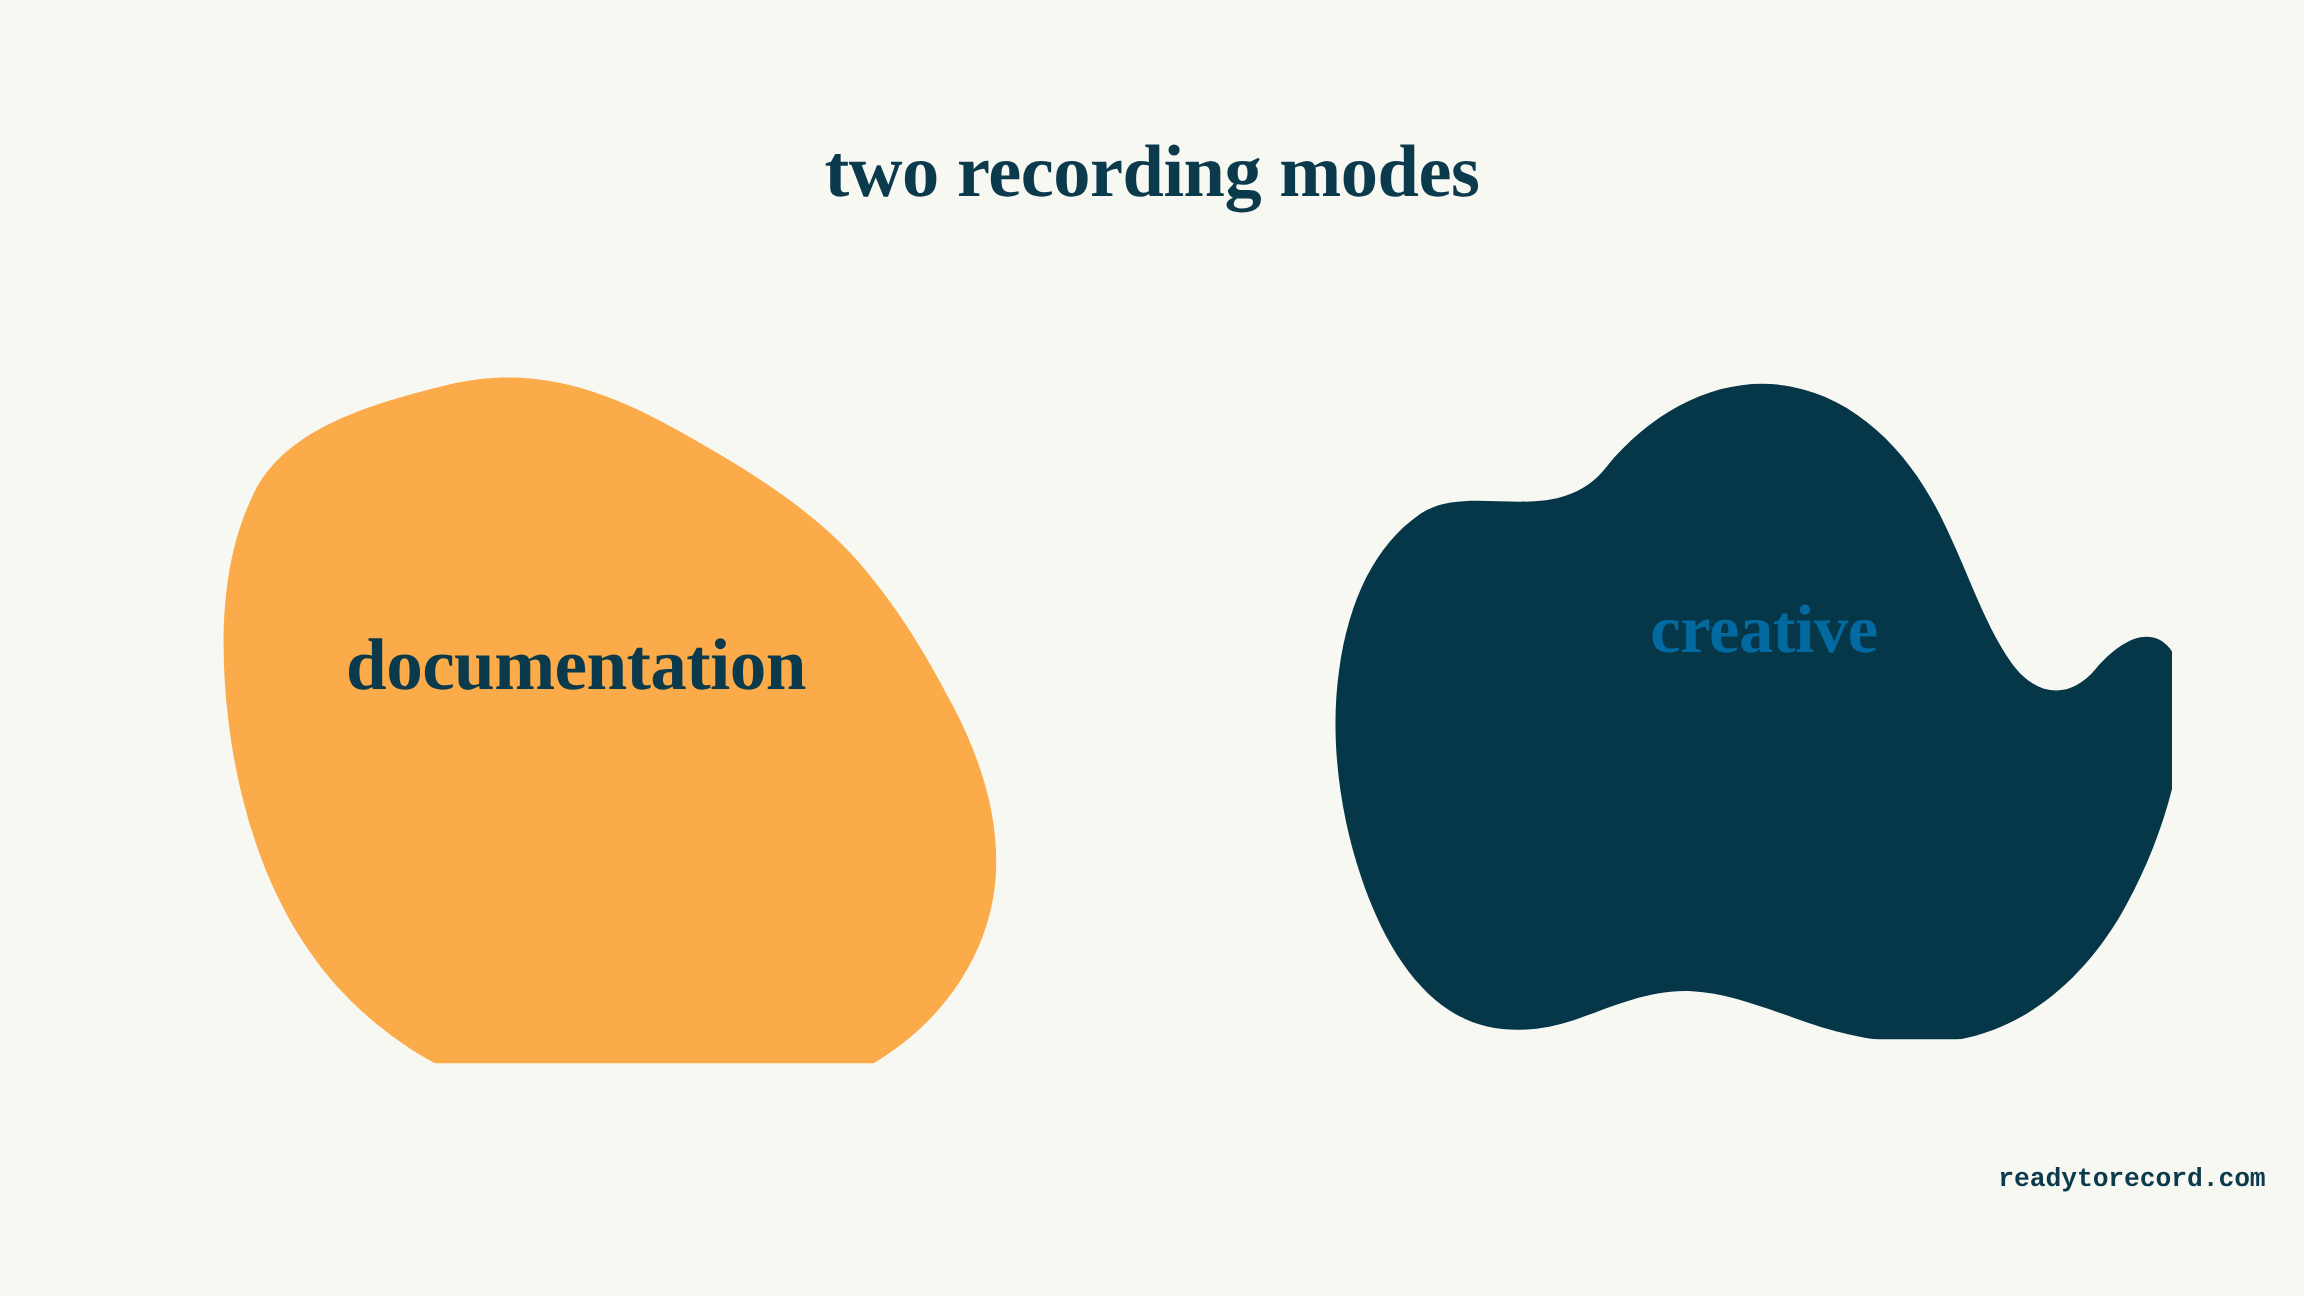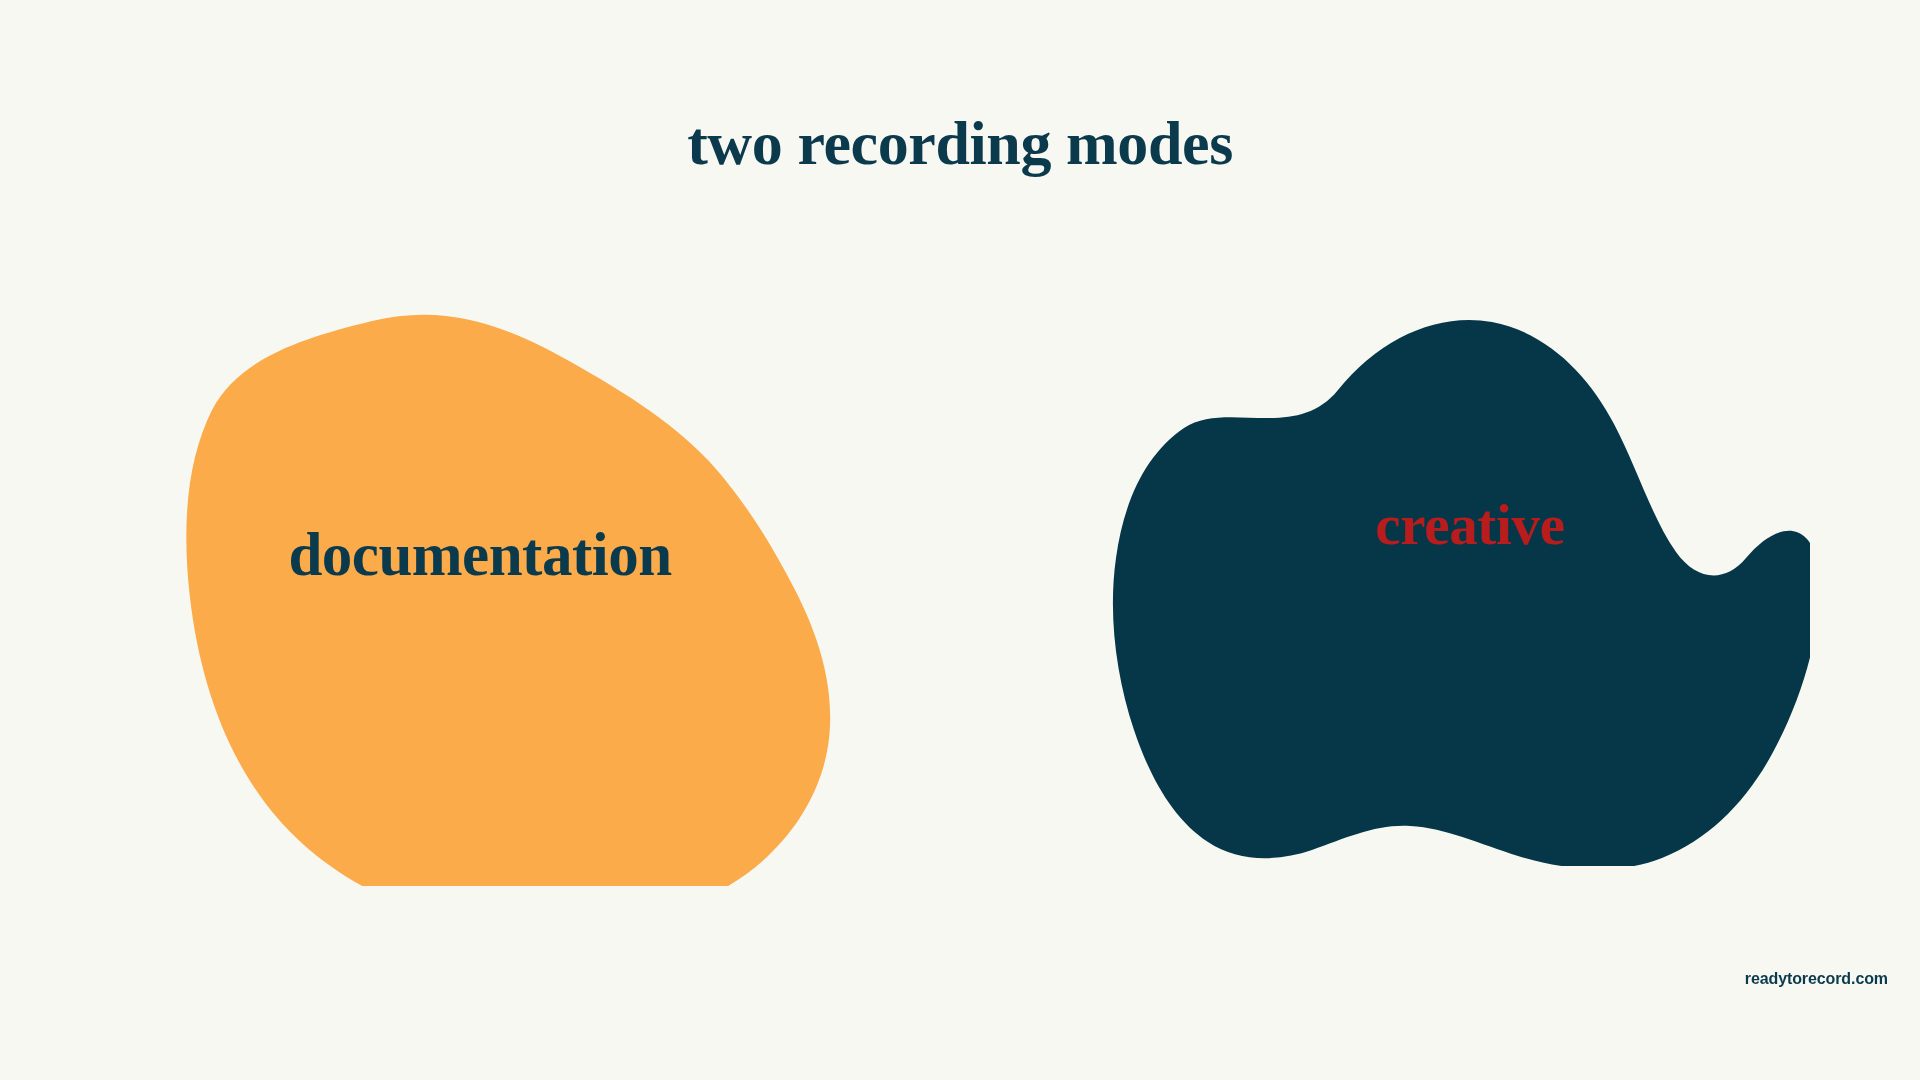--- a/index.html
+++ b/index.html
@@ -75,22 +75,22 @@
     color: #fbab49;
   }
   #label-creative-expression .line { display: block; }
   #label-creative-expression .line + .line { margin-top: 14px; }
 
   
   #footer-url {
     position: absolute;
     right: 60px;
     top: 970px;
-    font-family: Liberation Sans, sans-serif;
-    font-size: 16px;
+    font-family: Liberation Mono, monospace;
+    font-size: 22px;
     font-weight: 700;
     letter-spacing: -0.1px;
     color: #0b3a4d;
     white-space: nowrap;
   }
 </style>
 </head>
 <body>
 
 <div id="slide" style="background: rgb(248, 248, 243); padding-left: 28px;">
@@ -129,21 +129,21 @@
                C 286,518 256,532 222,544
                C 186,556 148,556 118,536
                C 84,514 60,472 44,424
                C 26,370 18,308 26,252
                C 34,194 56,148 94,122
                C 136,94 206,136 248,84 Z"></path>
     </svg>
 
     <div id="label-documentation" class="blob-label" style="color: rgb(11, 58, 77);">documentation</div>
 
-    <div id="label-creative-expression" class="blob-label" style="color: #b91c1c;">
+    <div id="label-creative-expression" class="blob-label" style="color: #0369a1;">
       <span class="line">creative</span>
     </div>
 
   </div>
 
   <div id="footer-url" style="color: rgb(11, 58, 77);">readytorecord.com</div>
 
 </div>
 
 </body></html>

